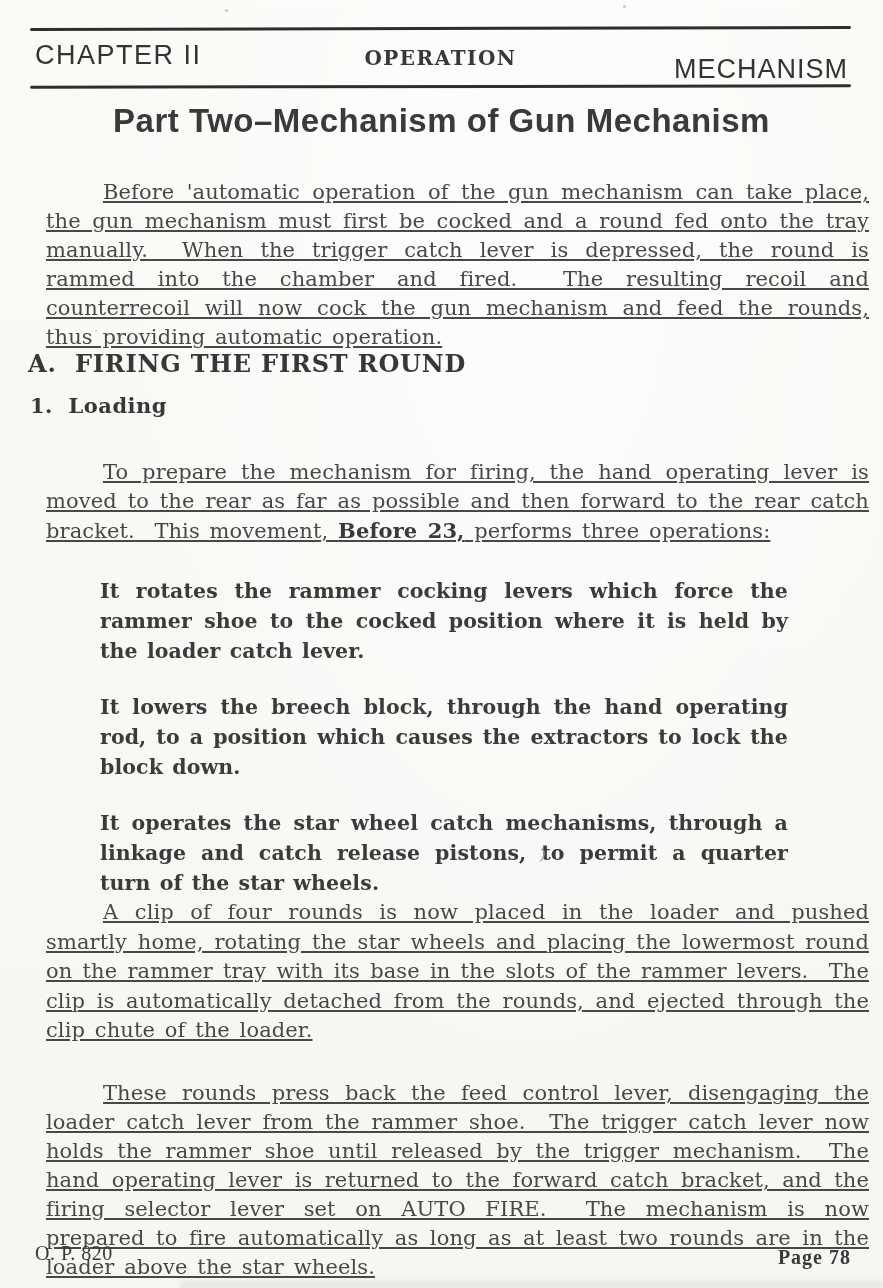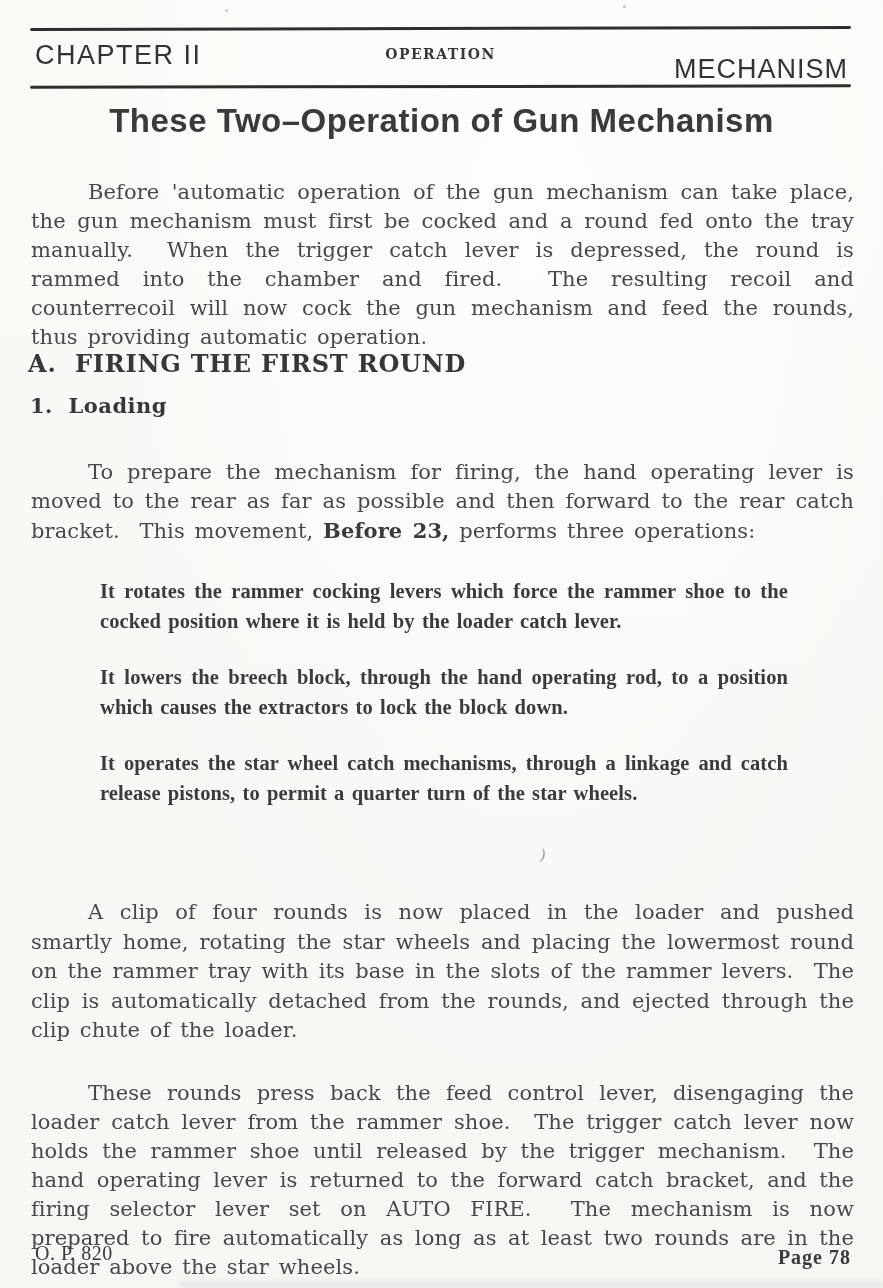--- a/index.html
+++ b/index.html
@@ -29,57 +29,58 @@
     font-family:"Liberation Sans", sans-serif;
     color:#333;
   }
   .hdr-left{
     position:absolute;left:5px;top:2px;
     font-size:27px;letter-spacing:1.5px;font-weight:400;
   }
   .hdr-center{
     position:absolute;left:0;right:0;top:8px;text-align:center;
     font-family:"DejaVu Serif", serif;font-weight:bold;
-    font-size:14px;letter-spacing:1.5px;color:#383838;
+    font-size:20px;letter-spacing:1.5px;color:#383838;
   }
   .hdr-right{
     position:absolute;right:3px;top:16px;
     font-size:27px;letter-spacing:1px;font-weight:400;
   }
   
   .title{
     position:absolute;top:102px;left:0;right:0;text-align:center;
     font-family:"Liberation Sans", sans-serif;font-weight:bold;
     font-size:33px;letter-spacing:.5px;color:#3a3a3a;
   }
   
   .para{
-    position:absolute;left:31px;width:823px;
+    position:absolute;left:46px;width:823px;
     font-size:21px;line-height:29px;
     text-align:justify;word-spacing:3px;letter-spacing:.1px;
     color:#484848;
+    text-decoration:underline;
   }
   .indent{text-indent:57px;}
   .para b{color:#3a3a3a;}
   .p-intro{top:157px;}
   .p-prepare{top:437px;}
   .p-clip{top:877px;line-height:29.5px;}
   .p-rounds{top:1058px;}
   
   .heading-a{
     position:absolute;top:349px;left:0;right:0;text-align:left;
     font-weight:bold;font-size:24px;letter-spacing:.8px;color:#373737;margin-left:28px;
   }
   .sub-loading{
     position:absolute;top:393px;left:30px;
     font-weight:bold;font-size:21px;letter-spacing:.5px;color:#373737;
   }
   
   .ops{
-    position:absolute;top:576px;left:100px;width:688px;font-family:Liberation Serif, serif;
+    position:absolute;top:576px;left:100px;width:688px;
   }
   .op{
     font-weight:bold;font-size:20.5px;line-height:30px;
     text-align:justify;word-spacing:2px;letter-spacing:.1px;
     color:#3b3b3b;margin-bottom:26px;
   }
   
   .ftr{
     position:absolute;font-family:Liberation Serif, serif;
     font-size:20px;color:#3a3a3a;letter-spacing:.5px;
@@ -113,21 +114,21 @@
   <div class="rule rule-top"></div>
 
   <div class="hdr">
     <span class="hdr-left">CHAPTER II</span>
     <span class="hdr-center">OPERATION</span>
     <span class="hdr-right">MECHANISM</span>
   </div>
 
   <div class="rule rule-bottom"></div>
 
-  <div class="title">These Two–Operation of Gun Mechanism</div>
+  <div class="title">Part Two–Mechanism of Gun Mechanism</div>
 
   <p class="para indent p-intro">Before 'automatic operation of the gun mechanism can take place, the gun mechanism must first be cocked and a round fed onto the tray manually.&nbsp; When the trigger catch lever is depressed, the round is rammed into the chamber and fired.&nbsp; The resulting recoil and counterrecoil will now cock the gun mechanism and feed the rounds, thus providing automatic operation.</p>
 
   <div class="heading-a">A.&nbsp;&nbsp;FIRING THE FIRST ROUND</div>
 
   <div class="sub-loading">1.&nbsp;&nbsp;Loading</div>
 
   <p class="para indent p-prepare"><span>To prepare the mechanism for firing, the hand operating lever is moved to the rear as far as possible and then forward to the rear catch bracket.&nbsp; This movement, </span><b>Before 23,</b><span> performs three operations:</span></p>
 
   <div class="ops">

